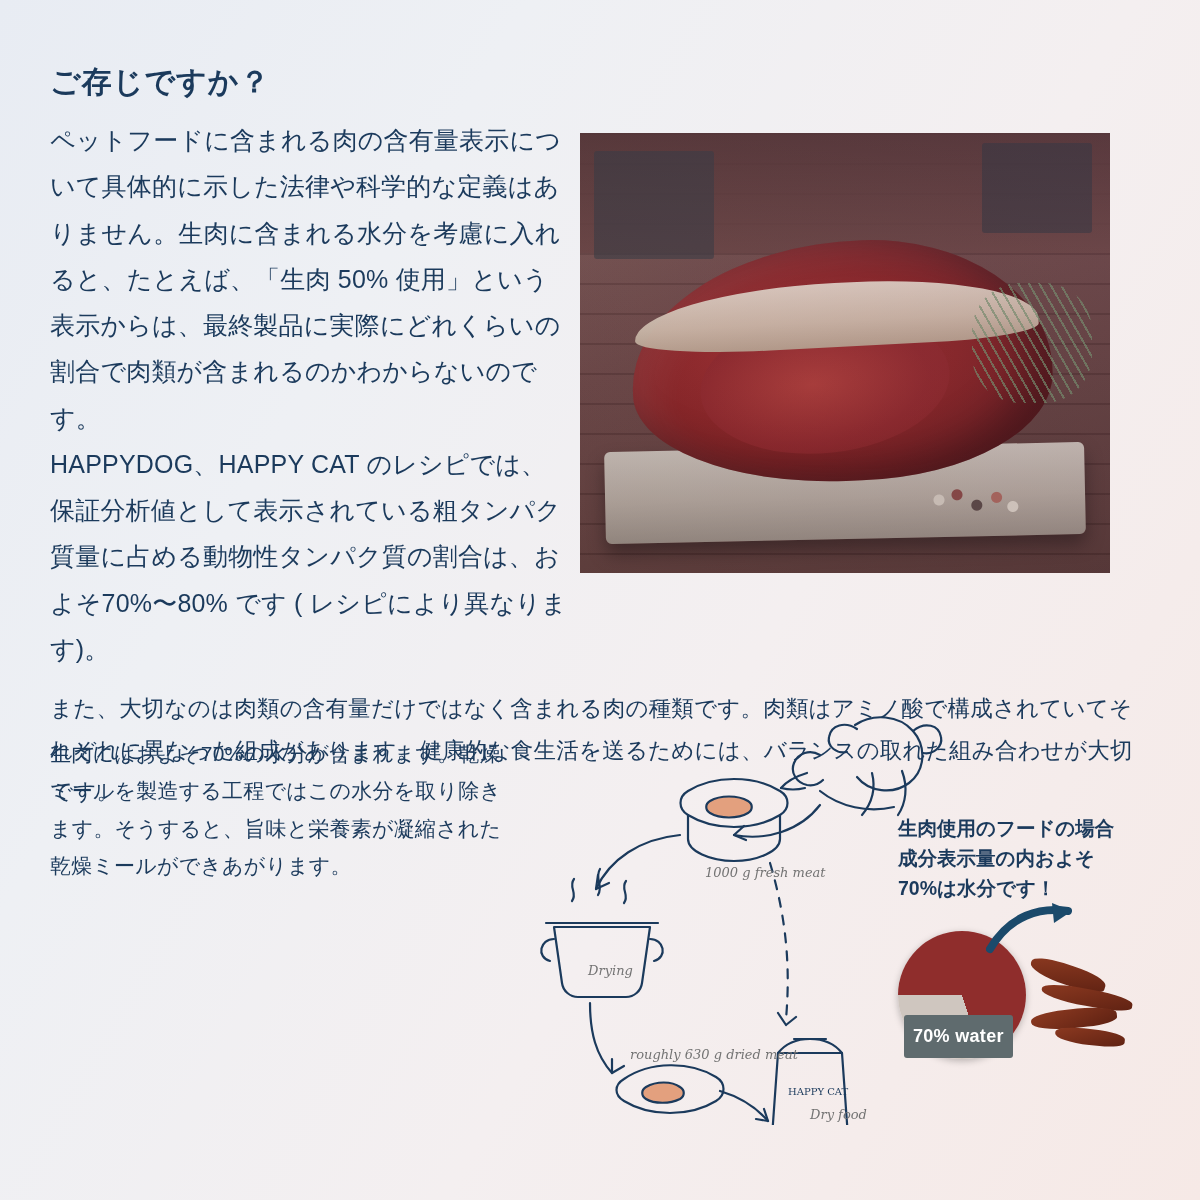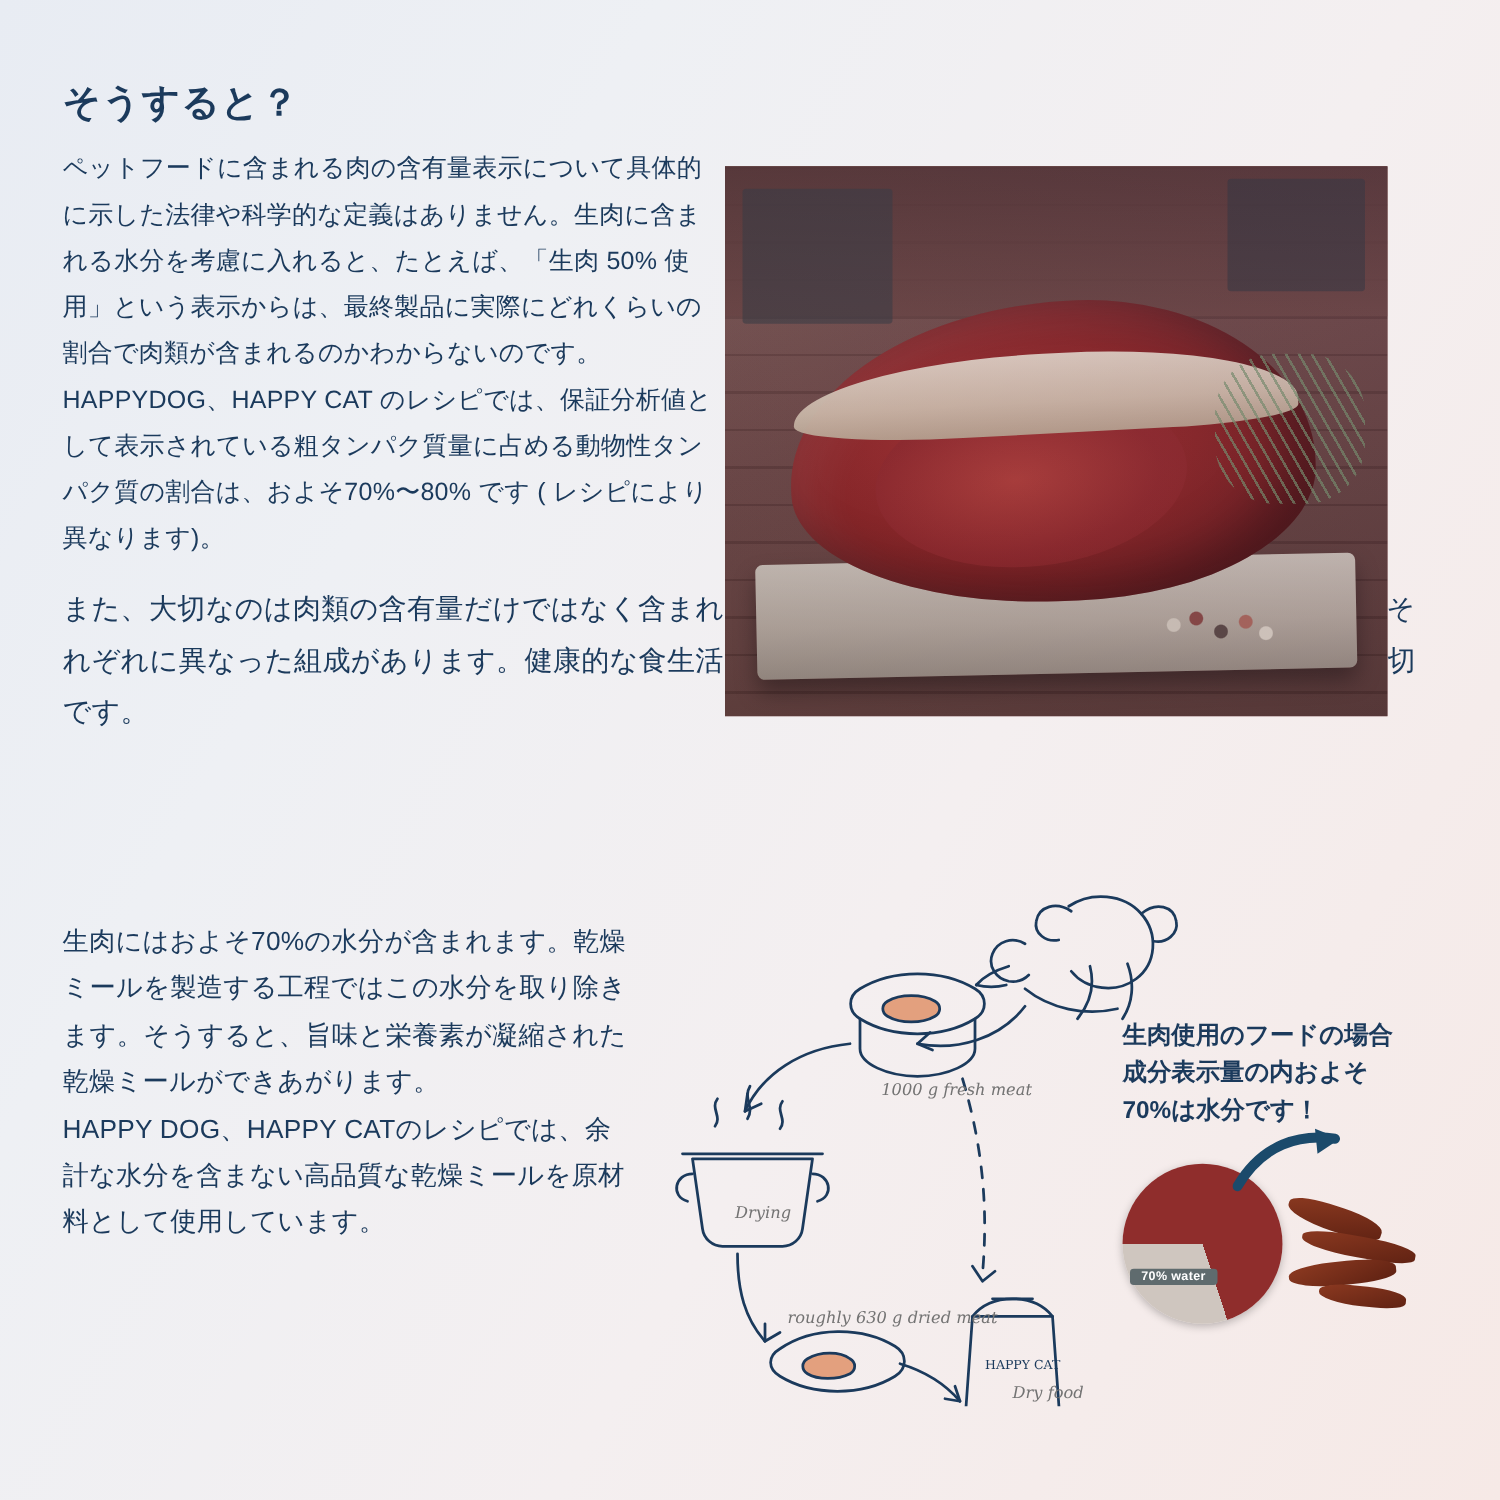--- a/index.html
+++ b/index.html
@@ -34,21 +34,21 @@
     color: #1b3a5c;
     letter-spacing: 1px;
     margin: 0 0 14px 0;
   }
   .sec1-body {
     position: relative;
     width: 1100px;
   }
   .sec1-left {
     width: 520px;
-    font-size: 20px;
+    font-size: 25px;
     line-height: 1.85;
     color: #1b3a5c;
     letter-spacing: 0.2px;
   }
   .sec1-left p { margin: 0; }
   .photo {
     position: absolute;
     right: 0;
     top: 0;
     width: 530px;
@@ -245,23 +245,23 @@
         #8f2d2c 0deg 252deg,
         #cfc6bf 252deg 360deg);
     box-shadow: 0 2px 7px rgba(0,0,0,.25);
   }
   .pie-badge {
     position: absolute;
     left: 384px;
     top: 320px;
     background: #5f6b6e;
     color: #fff;
-    font-size: 10px;
+    font-size: 18px;
     font-weight: bold;
-    padding: 1px 9px;
+    padding: 11px 9px;
     border-radius: 3px;
     letter-spacing: .3px;
   }
   .jerky {
     position: absolute;
     left: 505px;
     top: 250px;
     width: 120px;
     height: 110px;
   }
@@ -275,21 +275,21 @@
   .jerky i:nth-child(2){ left: 16px; top: 44px; width: 92px; height: 17px; transform: rotate(10deg); }
   .jerky i:nth-child(3){ left: 6px;  top: 64px; width: 86px; height: 19px; transform: rotate(-6deg); }
   .jerky i:nth-child(4){ left: 30px; top: 84px; width: 70px; height: 16px; transform: rotate(6deg); }
 </style>
 </head>
 <body>
 
 <div class="page">
 
   <section class="sec1">
-    <h2 class="sec1-head">そうすると？</h2>
+    <h2 class="sec1-head">ご存じですか？</h2>
 
     <div class="sec1-body">
       <div class="sec1-left">
         <p>ペットフードに含まれる肉の含有量表示について具体的に示した法律や科学的な定義はありません。生肉に含まれる水分を考慮に入れると、たとえば、「生肉 50% 使用」という表示からは、最終製品に実際にどれくらいの割合で肉類が含まれるのかわからないのです。</p>
         <p>HAPPYDOG、HAPPY CAT のレシピでは、保証分析値として表示されている粗タンパク質量に占める動物性タンパク質の割合は、およそ70%〜80% です ( レシピにより異なります)。</p>
       </div>
 
       <figure class="photo">
         <div class="wood"></div>
         <div class="wood-dark"></div>
@@ -307,21 +307,20 @@
 
     <div class="sec1-tail">
       <p>また、大切なのは肉類の含有量だけではなく含まれる肉の種類です。肉類はアミノ酸で構成されていてそれぞれに異なった組成があります。健康的な食生活を送るためには、バランスの取れた組み合わせが大切です。</p>
     </div>
   </section>
 
   <section class="sec2">
 
     <div class="sec2-left">
       <p>生肉にはおよそ70%の水分が含まれます。乾燥ミールを製造する工程ではこの水分を取り除きます。そうすると、旨味と栄養素が凝縮された乾燥ミールができあがります。</p>
-      <p>HAPPY DOG、HAPPY CATのレシピでは、余計な水分を含まない高品質な乾燥ミールを原材料として使用しています。</p>
     </div>
 
     <div class="diagram">
 
       <svg width="640" height="430" viewBox="0 0 640 430" style="position:absolute;left:0;top:0;">
         <g fill="none" stroke="#1b3a5c" stroke-width="2.2" stroke-linecap="round" stroke-linejoin="round">
 
           <path d="M300 60 c-10 -6 -22 -2 -26 8 c-4 10 3 20 13 22 c6 1 12 -1 16 -5"></path>
           <path d="M287 78 c-10 3 -20 8 -26 15"></path>
           <path d="M261 93 c8 2 16 2 24 0"></path>

